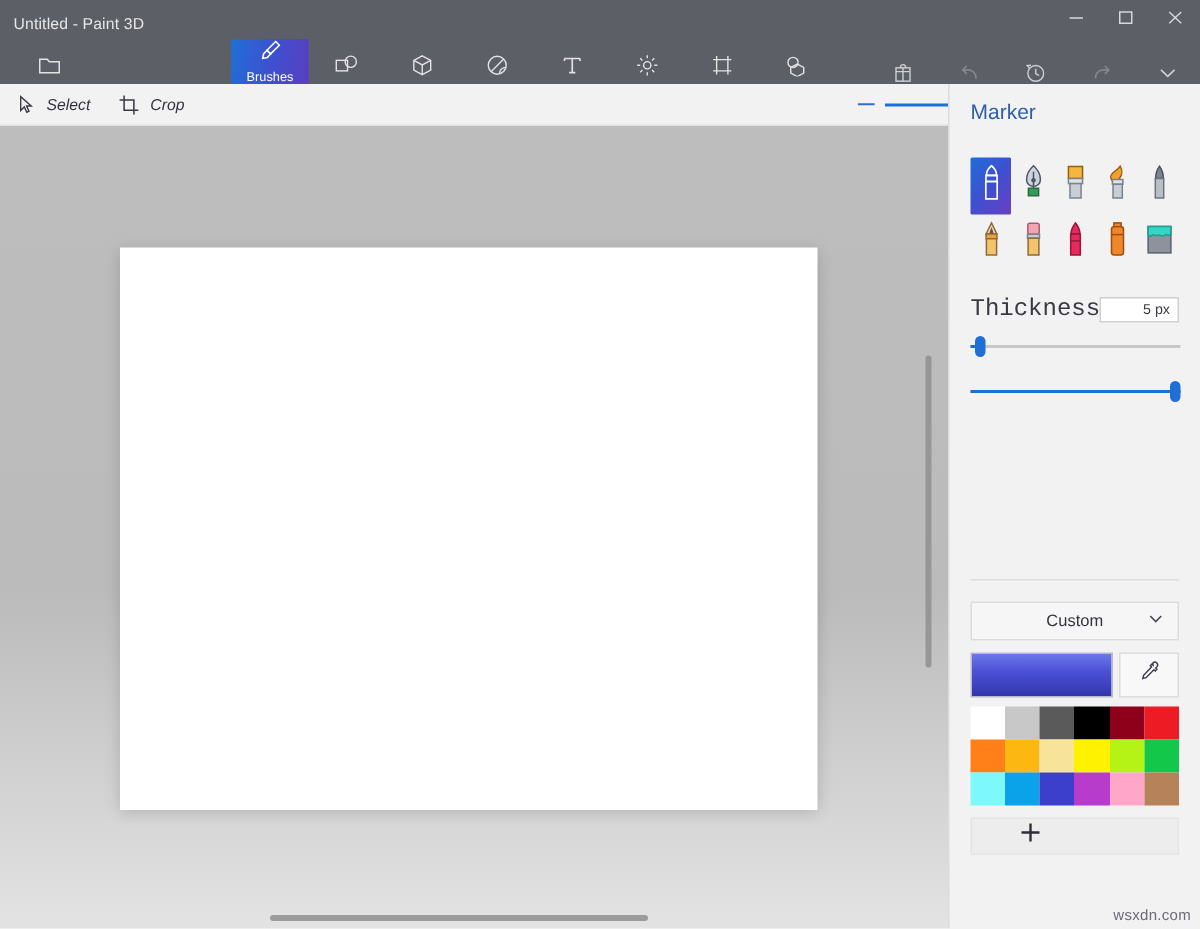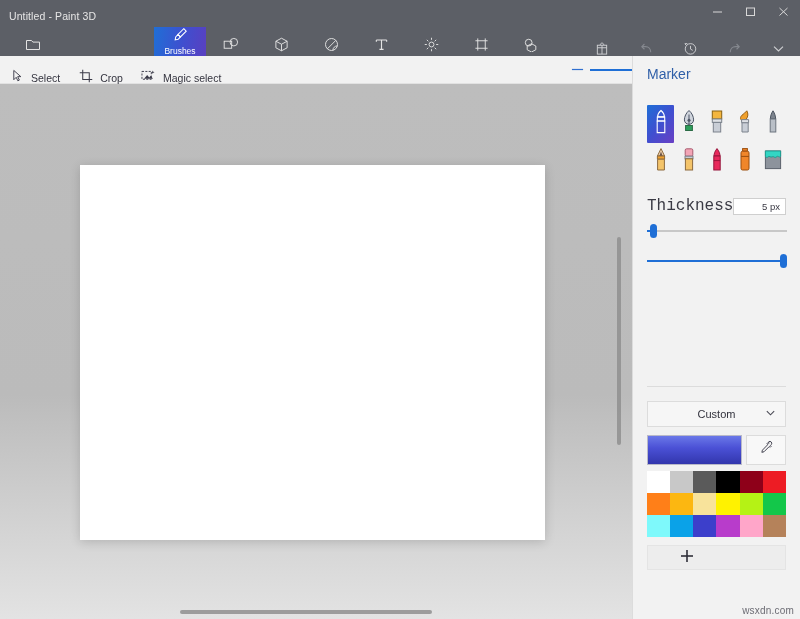--- a/index.html
+++ b/index.html
@@ -47,21 +47,21 @@
   .rb-right { display:flex; align-items: stretch; }
   .rb-ricon { width: 44px; display:flex; align-items:center; justify-content:center; color:#cfd0d3; }
   .rb-ricon.dim { color: #85888f; }
 
   
   .subbar {
     position: absolute; top: 56px; left: 0; width: 800px; height: 28px;
     background: #f2f2f2; border-bottom: 1px solid #e2e2e2;
     display: flex; align-items: center;
   }
-  .sb-btn { display: flex; align-items: flex-end; height: 28px; padding: 0 9px; color:#2b2b36; }
+  .sb-btn { display: flex; align-items: center; height: 28px; padding: 0 9px; color:#2b2b36;font-style:italic; }
   .sb-btn .ico { display:flex; align-items:center; justify-content:center; width:16px; height:16px; }
   .sb-btn .lbl { font-size: 10.5px; margin-left: 6px; color: #34343f; }
   .sb-spacer { flex: 1 1 auto; }
   .zoom-wrap { display:flex; align-items:center; height:28px; }
   .zbtn { width: 26px; height: 28px; display:flex; align-items:center; justify-content:center; color:#2f6fd0; }
   .zslider { position: relative; width: 110px; height: 28px; display:flex; align-items:center; }
   .ztrack { width: 110px; height: 2px; background: #1f6fd6; }
   .zthumb {
     position:absolute; left: 52px; top: 7px; width: 7px; height: 15px;
     background: #1f6fd6; border-radius: 3.5px;
@@ -313,30 +313,20 @@
 
     <div class="sb-btn">
       <span class="ico">
         <svg width="14" height="14" viewBox="0 0 15 15">
             <path d="M4 .8v10.4h10.2M.8 4H11v10.2" fill="none" stroke="#3a3a48" stroke-width="1.1"></path>
           </svg>
       </span>
       <span class="lbl">Crop</span>
     </div>
 
-    <div class="sb-btn">
-      <span class="ico">
-        <svg width="15" height="14" viewBox="0 0 16 15">
-            <rect x="1" y="2.6" width="10" height="8.4" fill="none" stroke="#3a3a48" stroke-width="1" stroke-dasharray="2.2 1.4"></rect>
-            <path d="M3.2 10.4l3.4-4 2.2 2.6 1.6-1.8 2.4 3.2z" fill="#3a3a48"></path>
-            <path d="M12.6 1.6l.5 1.4 1.4.5-1.4.5-.5 1.4-.5-1.4-1.4-.5 1.4-.5z" fill="#3a3a48"></path>
-          </svg>
-      </span>
-      <span class="lbl">Magic select</span>
-    </div>
 
     <div class="sb-spacer"></div>
 
 
     <div class="zoom-wrap">
       <div class="zbtn">
         <svg width="13" height="13" viewBox="0 0 14 14">
             <line x1="1" y1="7" x2="13" y2="7" stroke="currentColor" stroke-width="1.3"></line>
           </svg>
       </div>

